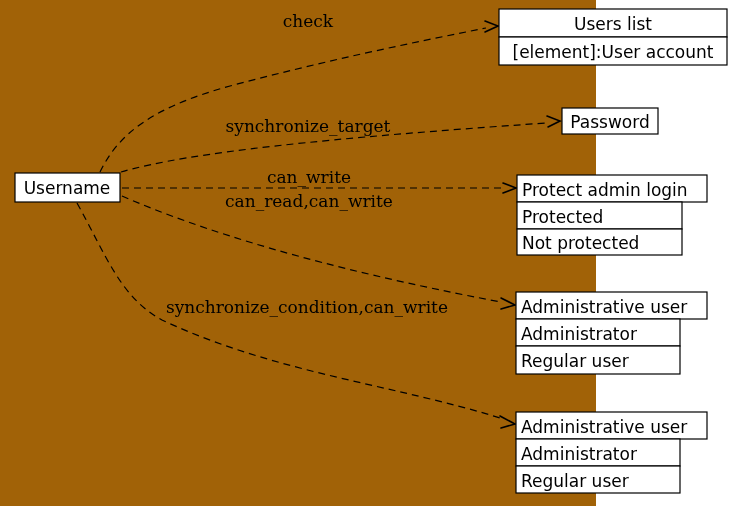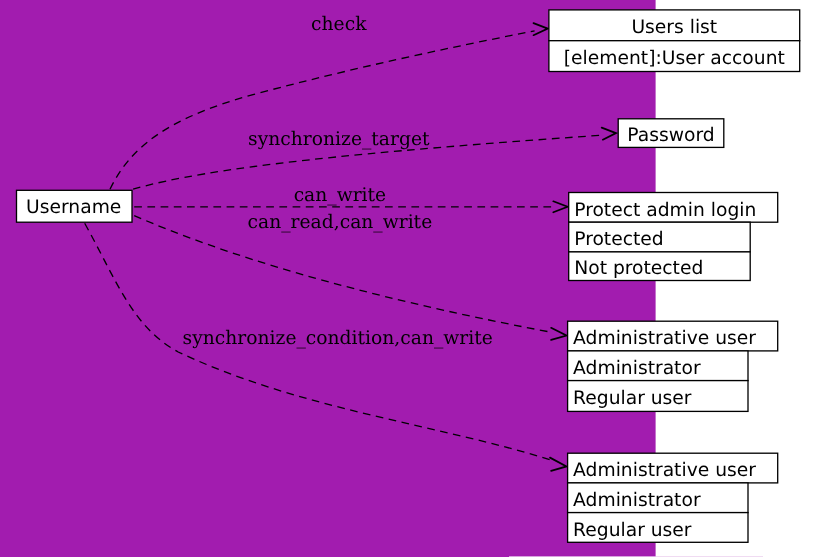--- a/index.html
+++ b/index.html
@@ -4,21 +4,21 @@
 <style>
   html, body {
     margin: 0;
     padding: 0;
     background: #ffffff;
   }
   .canvas {
     position: relative;
     width: 596px;
     height: 506px;
-    background: #a21caf;
+    background: #a16207;
     font-family: "DejaVu Sans", sans-serif;
   }
   svg { display: block; }
   .node-box {
     fill: #ffffff;
     stroke: #000000;
     stroke-width: 1.2;
   }
   .edge-line {
     fill: none;

